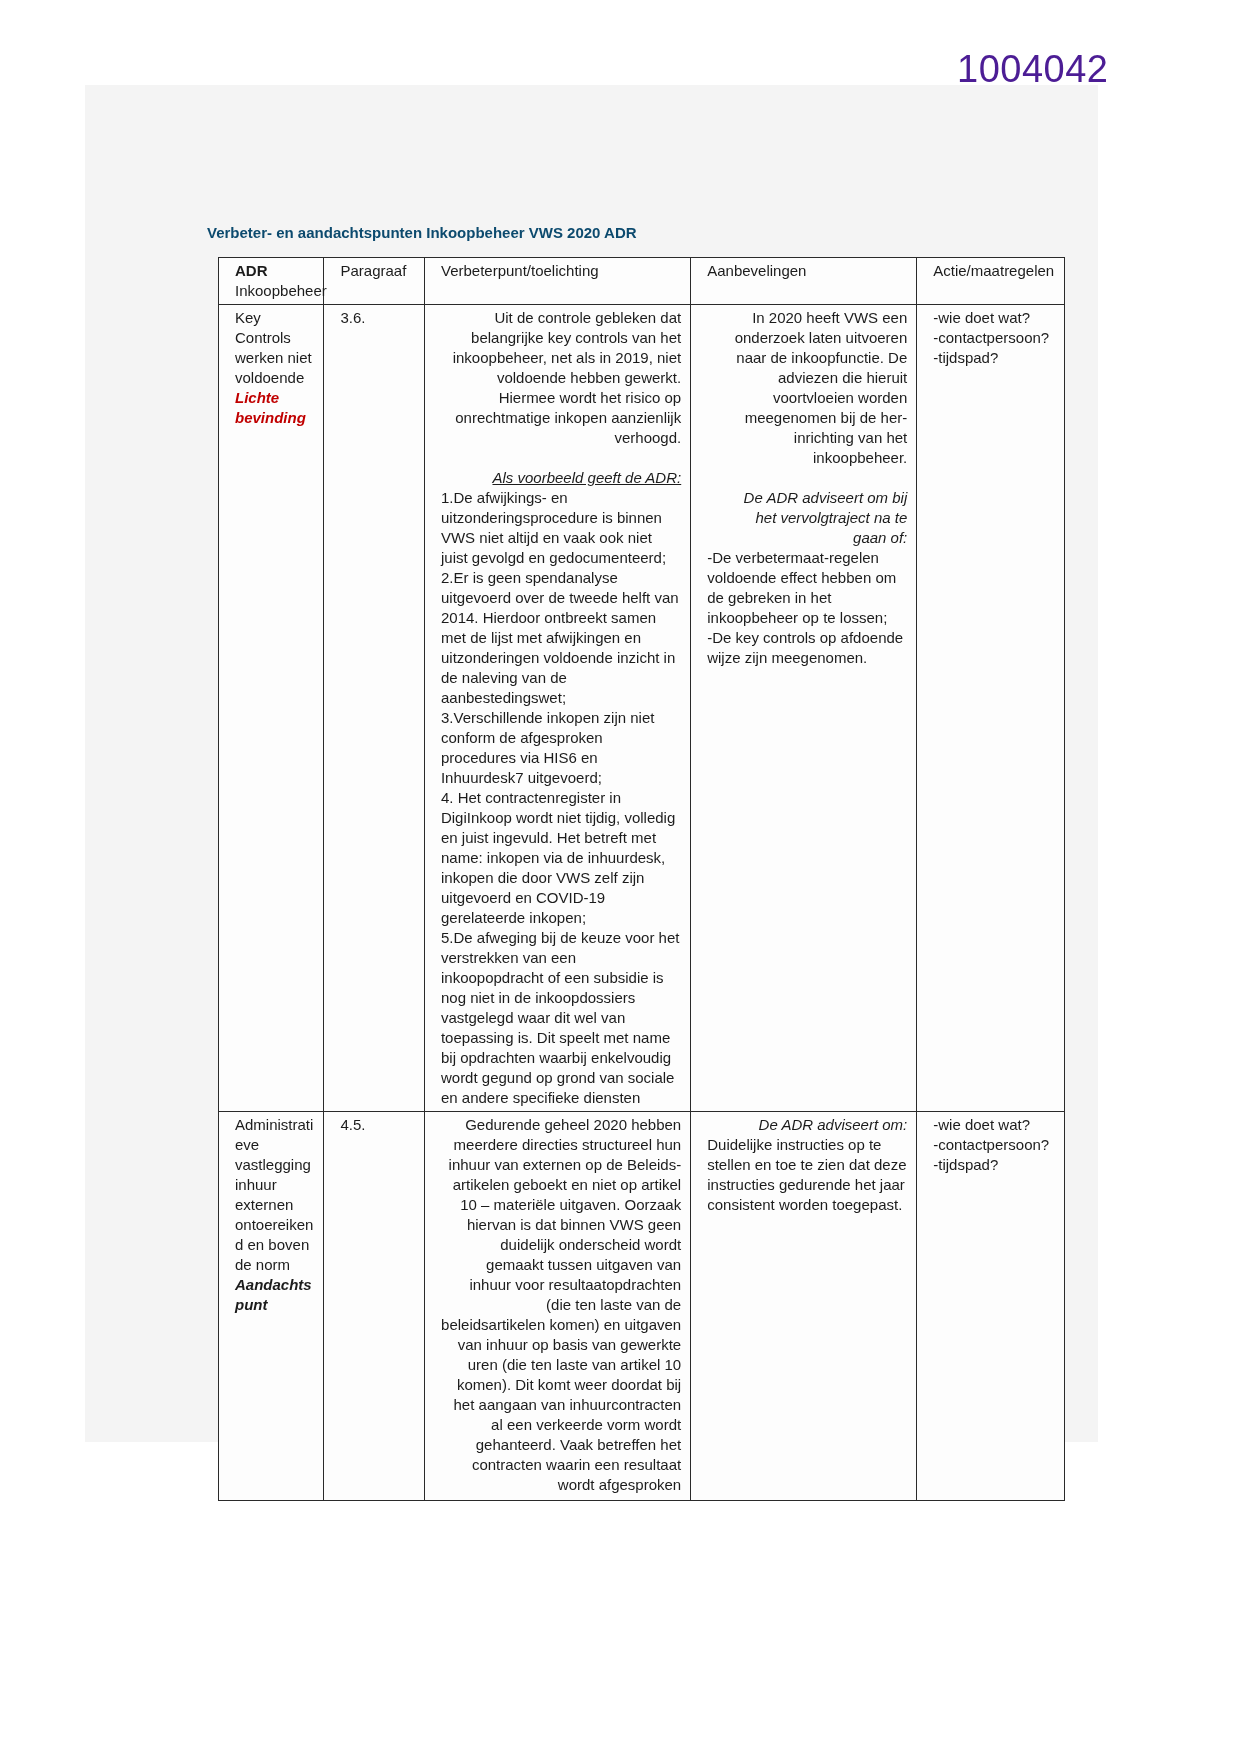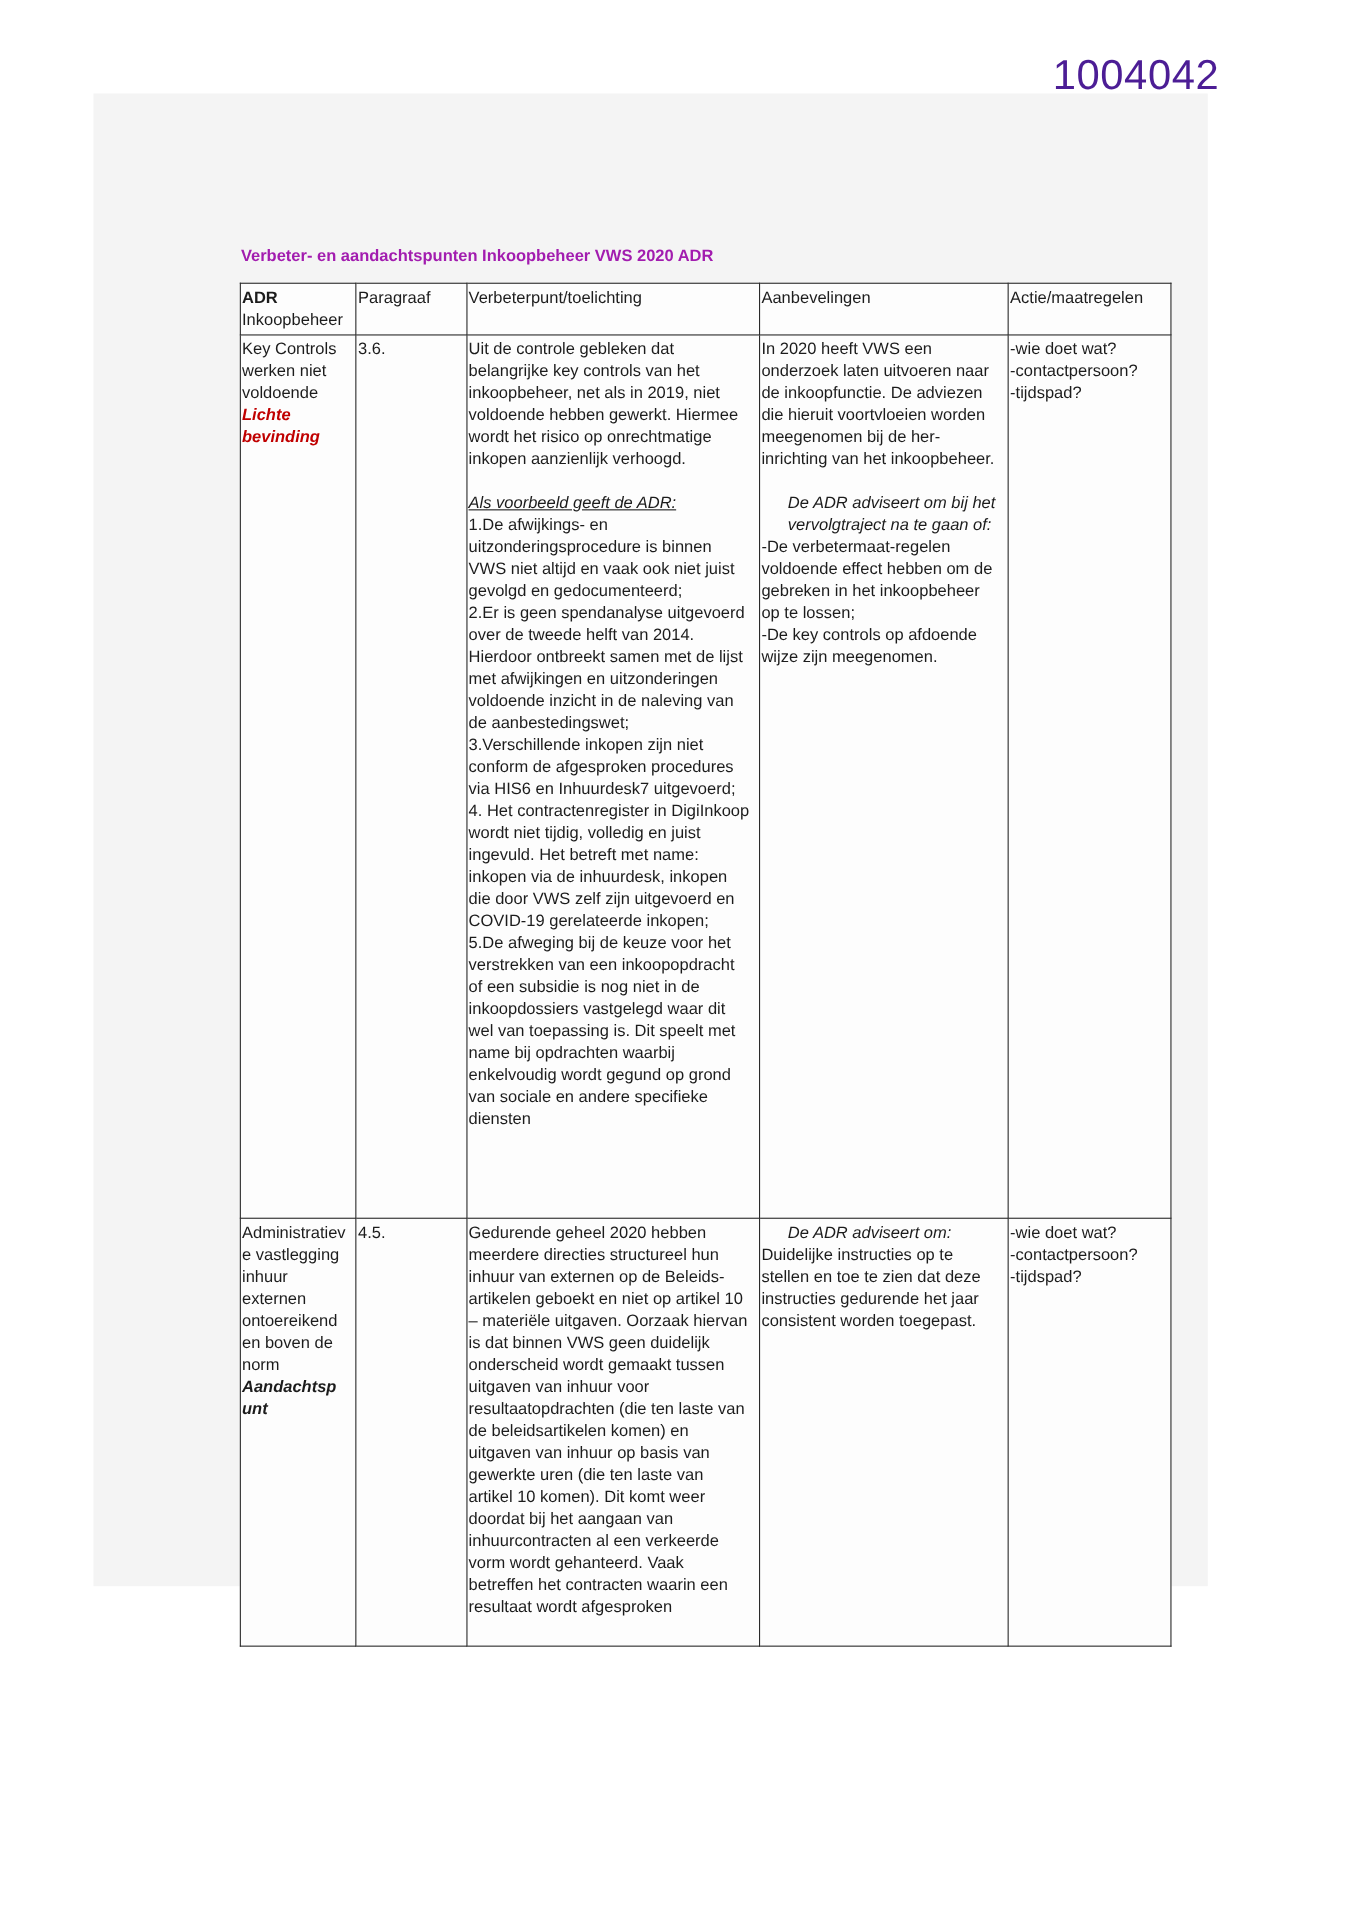--- a/index.html
+++ b/index.html
@@ -18,55 +18,55 @@
   }
   .doc-number {
     position: absolute;
     left: 957px; top: 48px;
     font-size: 38px;
     color: #4c1d95;
     letter-spacing: 0.5px;
   }
   .title {
     position: absolute;
-    left: 219px; top: 224px;
+    left: 207px; top: 224px;
     margin: 0;
     font-size: 15px;
     font-weight: bold;
-    color: #a21caf;
+    color: #0c4a6e;
   }
   table.findings-table {
     position: absolute;
     left: 218px; top: 257px;
     width: 847px;
     border-collapse: collapse;
     table-layout: fixed;
     background: #fdfdfd;
   }
   .findings-table th, .findings-table td {
     border: 1px solid #2a2a2a;
     vertical-align: top;
     text-align: left;
-    padding: 3px 9px 3px 1px;
+    padding: 3px 9px 3px 16px;
     font-size: 15px;
     line-height: 20px;
     font-weight: normal;
     color: #1c1c1c;
   }
   .findings-table th { height: 38px; }
   .findings-table tr.row-1 td { height: 796px; }
   .findings-table tr.row-2 td { height: 382px; }
   .col-adr   { width: 105px; }
   .col-par   { width: 100px; }
   .col-verb  { width: 265px; }
   .col-aanb  { width: 225px; }
   .col-actie { width: 147px; }
   .bold { font-weight: bold; }
   .cell-adr { overflow-wrap: break-word; word-break: break-word; }
-  p { margin: 0; }
+  p { margin: 0; text-align: right; }
   .spaced { margin-top: 20px; }
   .underline { text-decoration: underline; font-style: italic; }
   .italic { font-style: italic; margin-left: 24px; }
   .finding-red {
     color: var(--finding-red, #c00000);
     font-weight: bold;
     font-style: italic;
   }
   .finding-bold {
     font-weight: bold;

